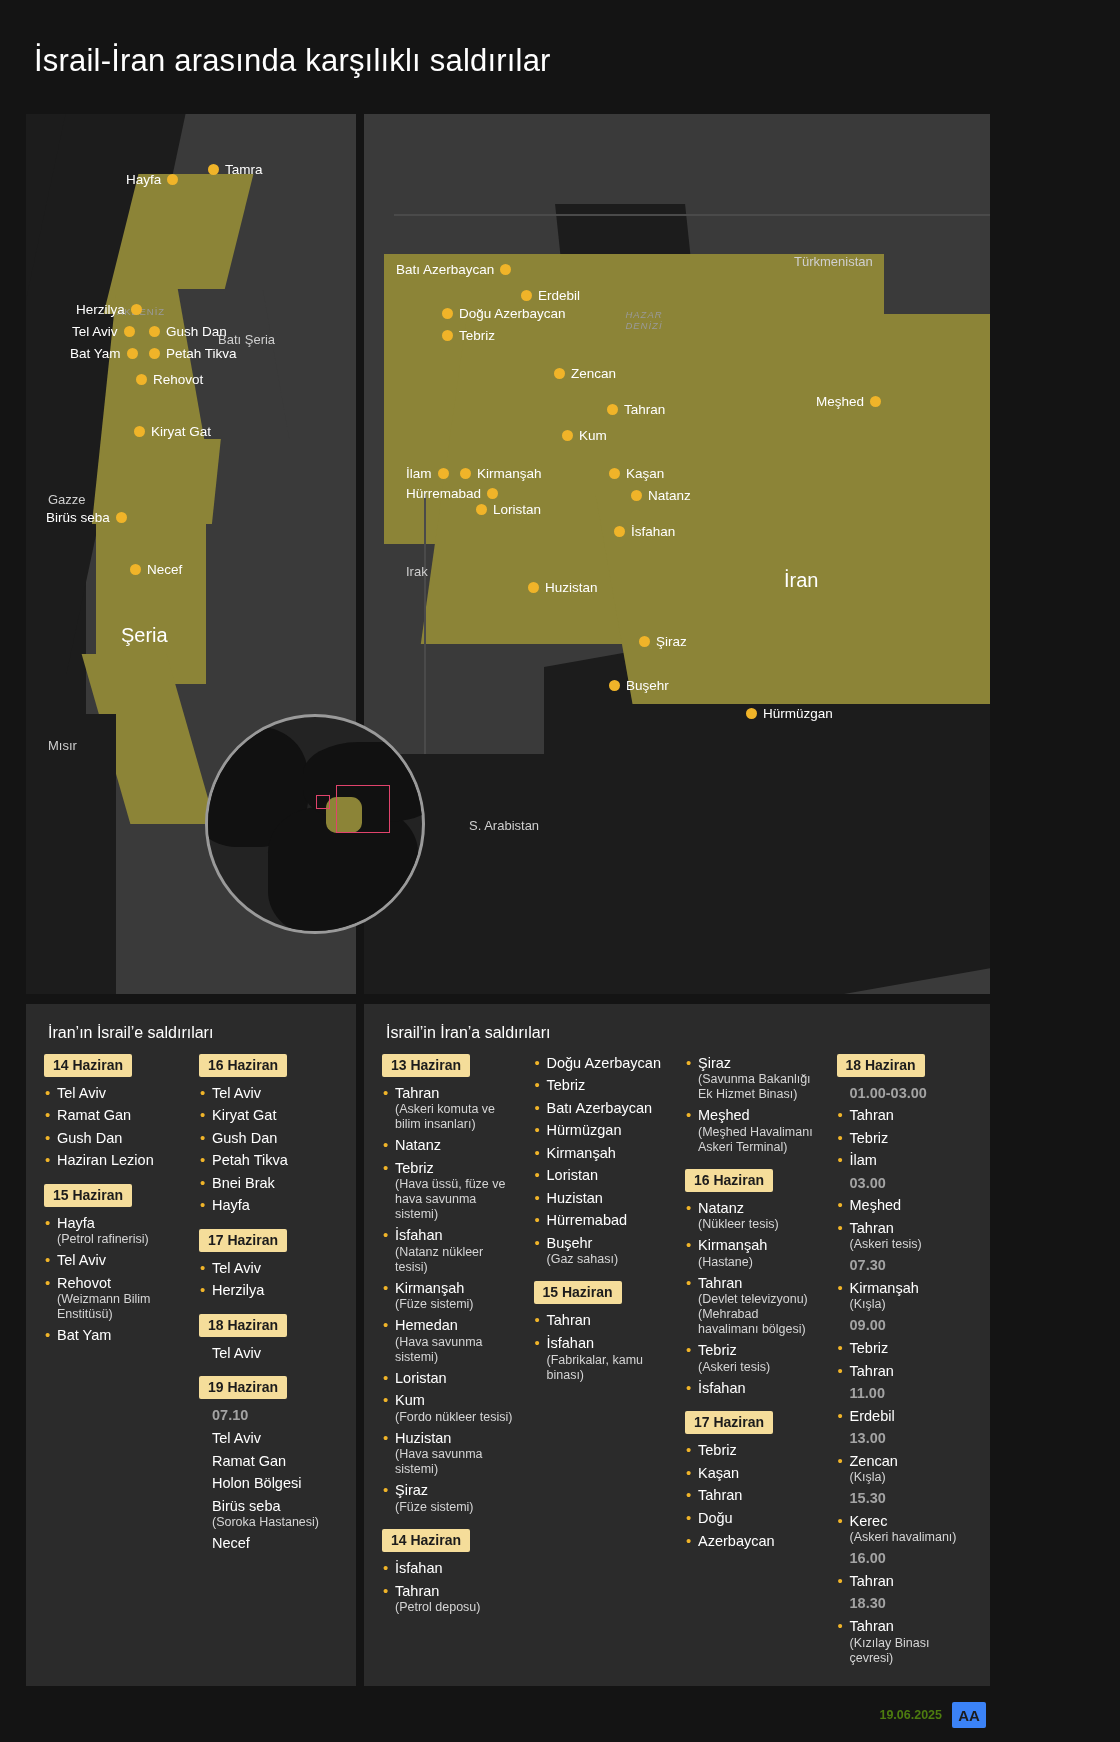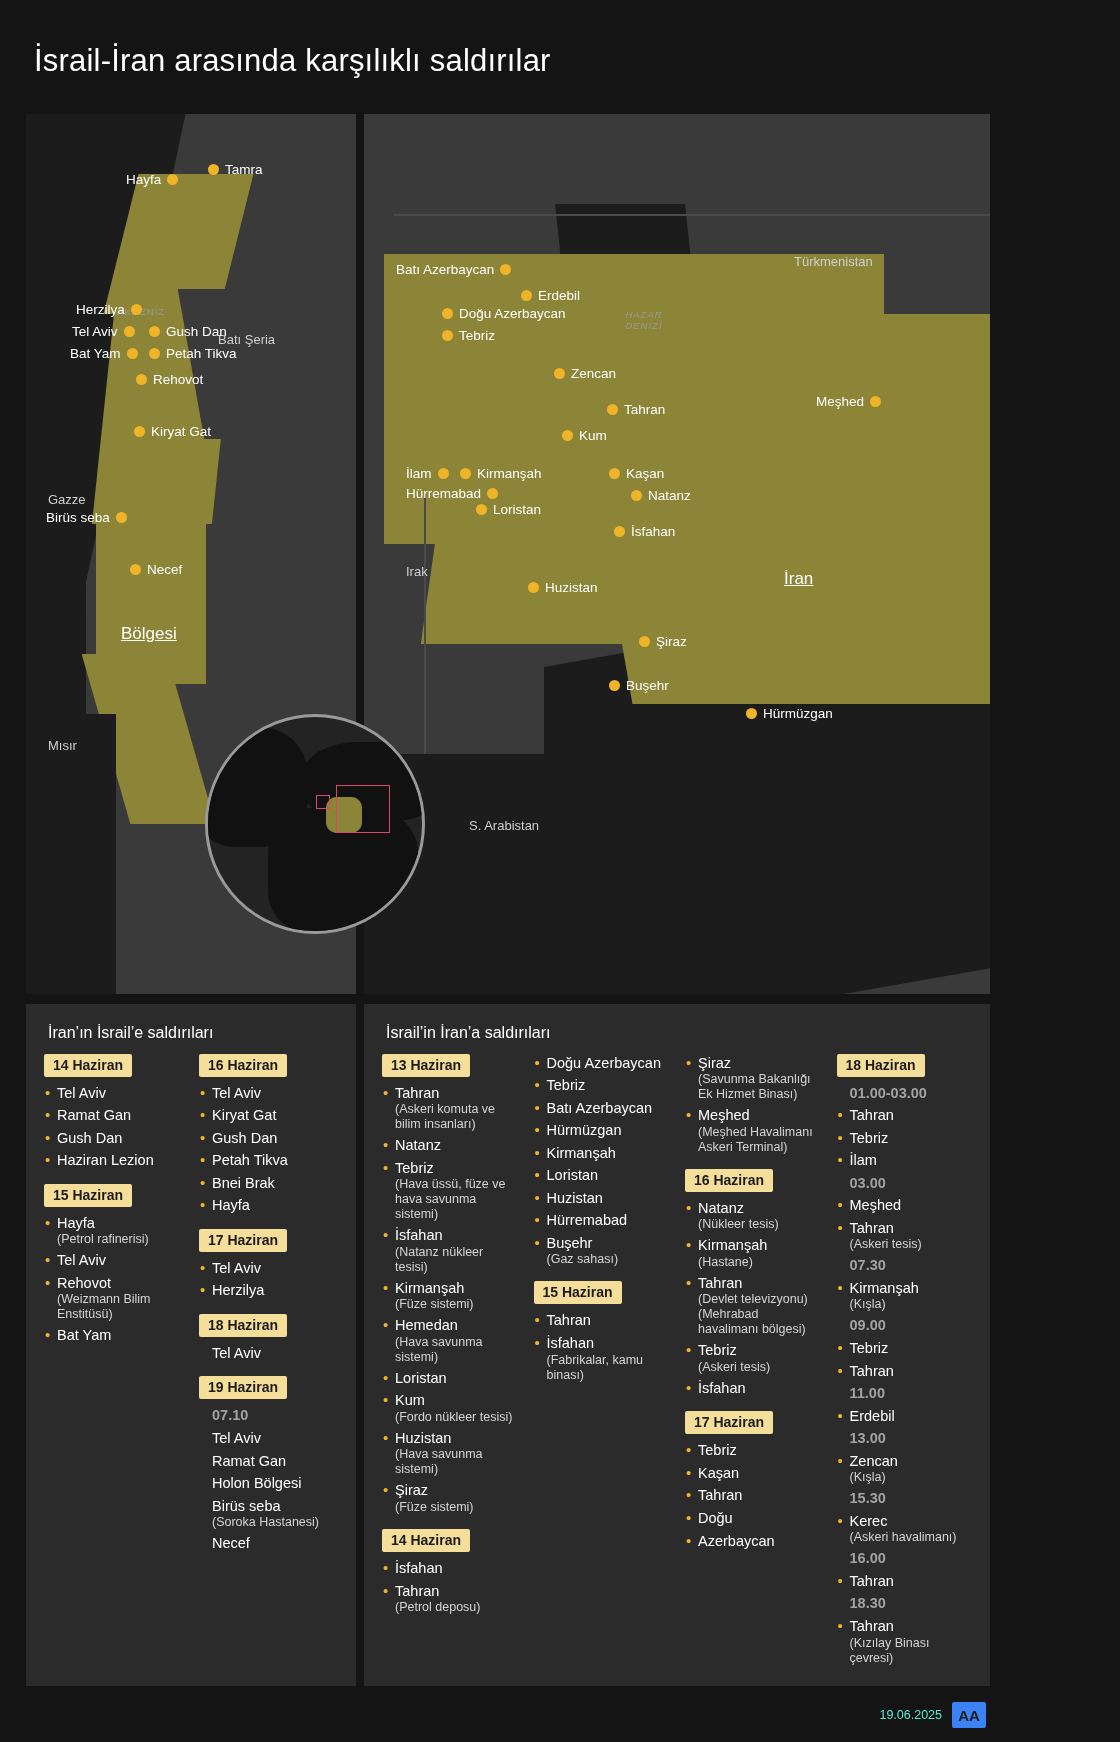--- a/index.html
+++ b/index.html
@@ -64,23 +64,22 @@
   .city.rtl { flex-direction: row-reverse; }
   .label-region {
     position: absolute;
     color: #cfcfcf;
     font-size: 13px;
     white-space: nowrap;
   }
   .label-country {
     position: absolute;
     color: #ffffff;
-    font-size: 17px;
+    font-size: 20px;
     white-space: nowrap;
-    text-decoration: underline;
   }
   .label-sea {
     position: absolute;
     color: #9a9a9a;
     font-size: 9.5px;
     letter-spacing: 1px;
     white-space: nowrap;
     text-align: center;
   }
   
@@ -157,21 +156,21 @@
     padding-left: 13px;
   }
   .item.plain { padding-left: 13px; }
   .footer {
     position: absolute;
     right: 30px; bottom: 14px;
     display: flex;
     align-items: center;
     gap: 10px;
   }
-  .footer .date { color: #5eead4; font-size: 12.5px; }
+  .footer .date { color: #4d7c0f; font-size: 12.5px; font-weight: bold; }
   .logo {
     width: 34px; height: 26px;
     background: #3b82f6;
     color: #1c1c1c;
     font-size: 15px;
     font-weight: bold;
     display: flex; align-items: center; justify-content: center;
     border-radius: 2px;
   }
 </style>
@@ -192,21 +191,21 @@
       <div class="country" style="left:78px;top:180px;width:120px;height:230px;transform:skewX(-6deg);"></div>
       <div class="country" style="left:70px;top:390px;width:110px;height:180px;"></div>
       <div class="country" style="left:80px;top:540px;width:85px;height:170px;transform:skewX(16deg);"></div>
       <div class="land-dark" style="left:165px;top:175px;width:85px;height:150px;transform:skewX(10deg);"></div>
       <div class="sea" style="left:0;top:600px;width:90px;height:280px;"></div>
 
       <div class="label-sea" style="left:70px;top:192px;width:90px;">AKDENİZ</div>
       <div class="label-region" style="left:192px;top:218px;">Batı Şeria</div>
       <div class="label-region" style="left:22px;top:378px;">Gazze</div>
       <div class="label-region" style="left:22px;top:624px;">Mısır</div>
-      <div class="label-country" style="left:95px;top:510px;">Bölgesi</div>
+      <div class="label-country" style="left:95px;top:510px;">Şeria</div>
 
       <div class="city" style="left:182px;top:48px;">
         <span class="dot"></span>
         <span>Tamra</span>
       </div>
       <div class="city rtl" style="left:100px;top:58px;">
         <span class="dot"></span>
         <span>Hayfa</span>
       </div>
       <div class="city rtl" style="left:50px;top:188px;">

